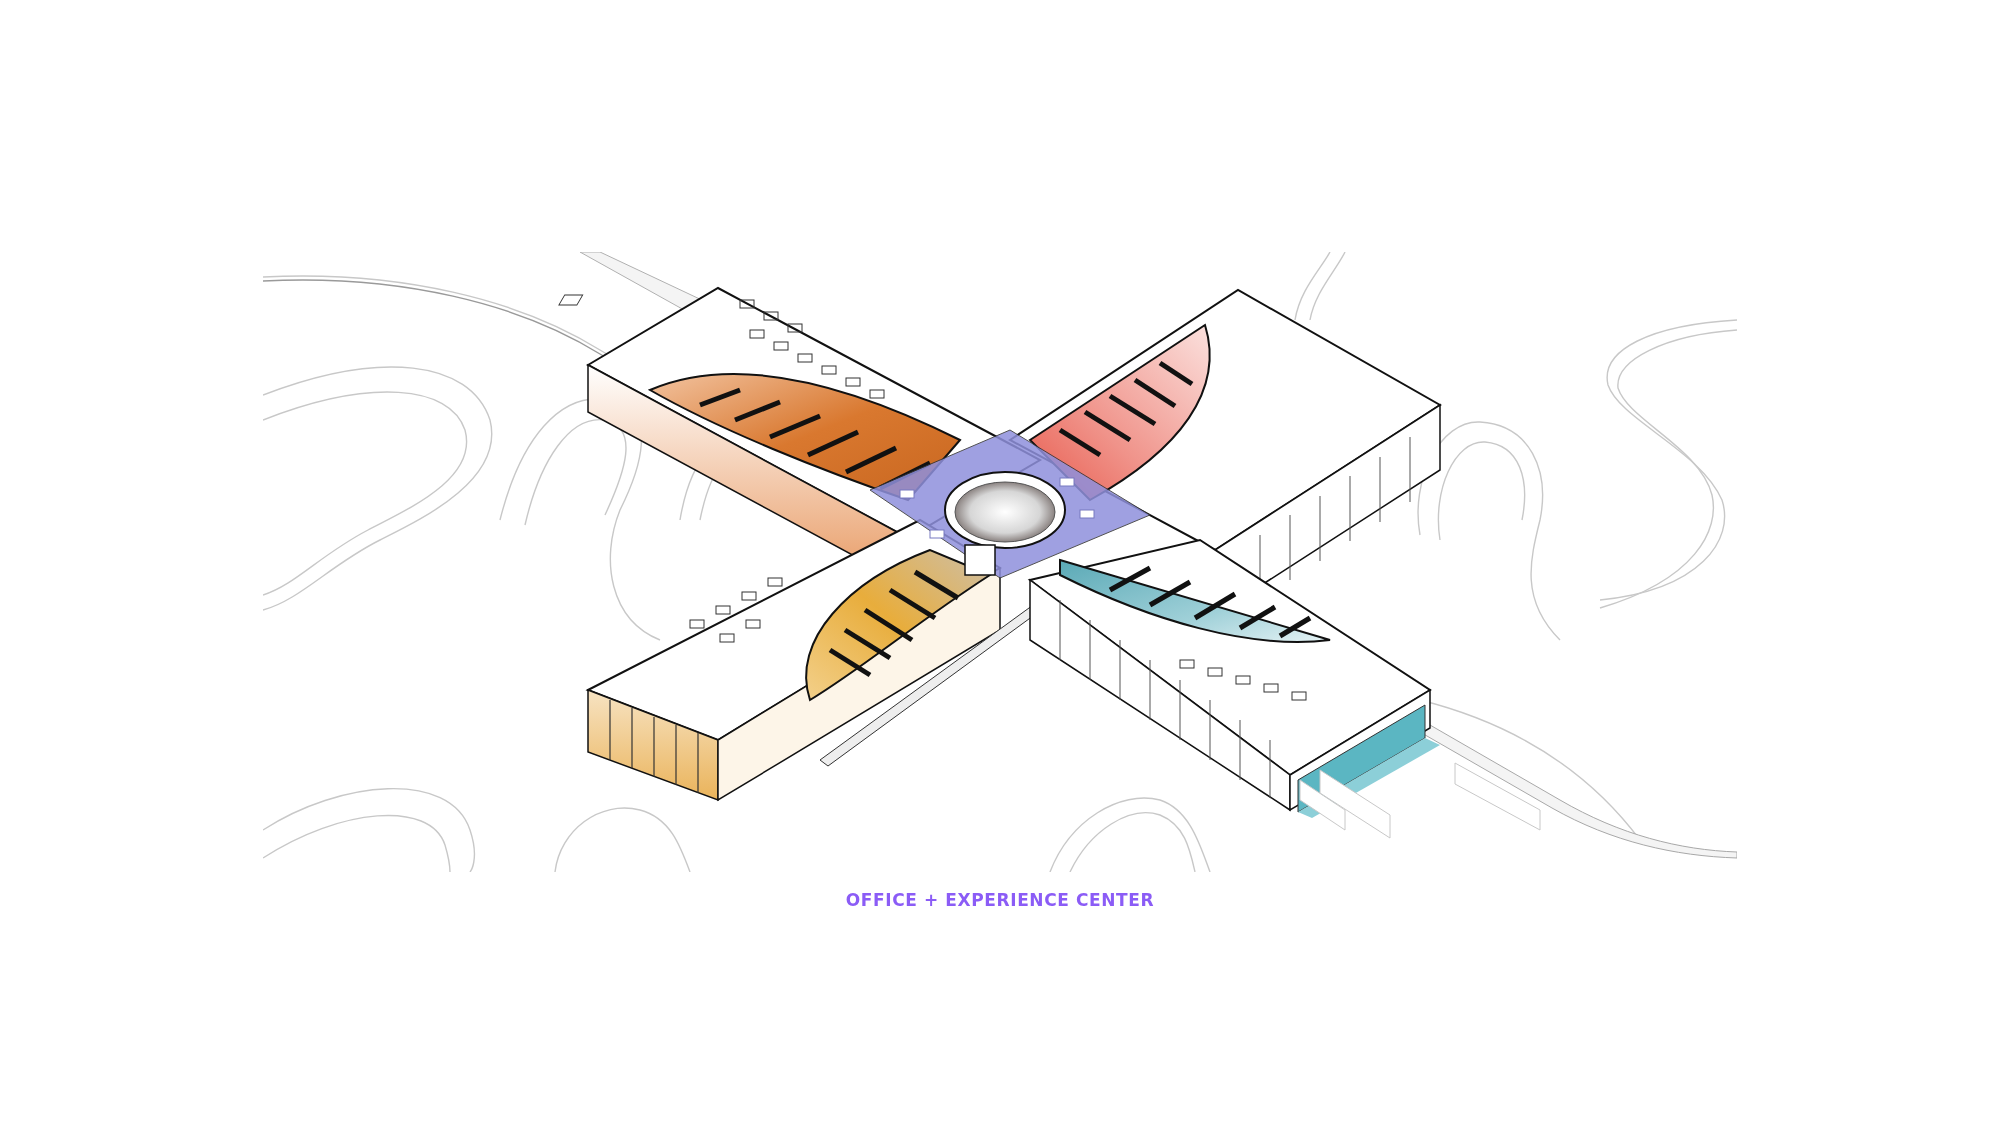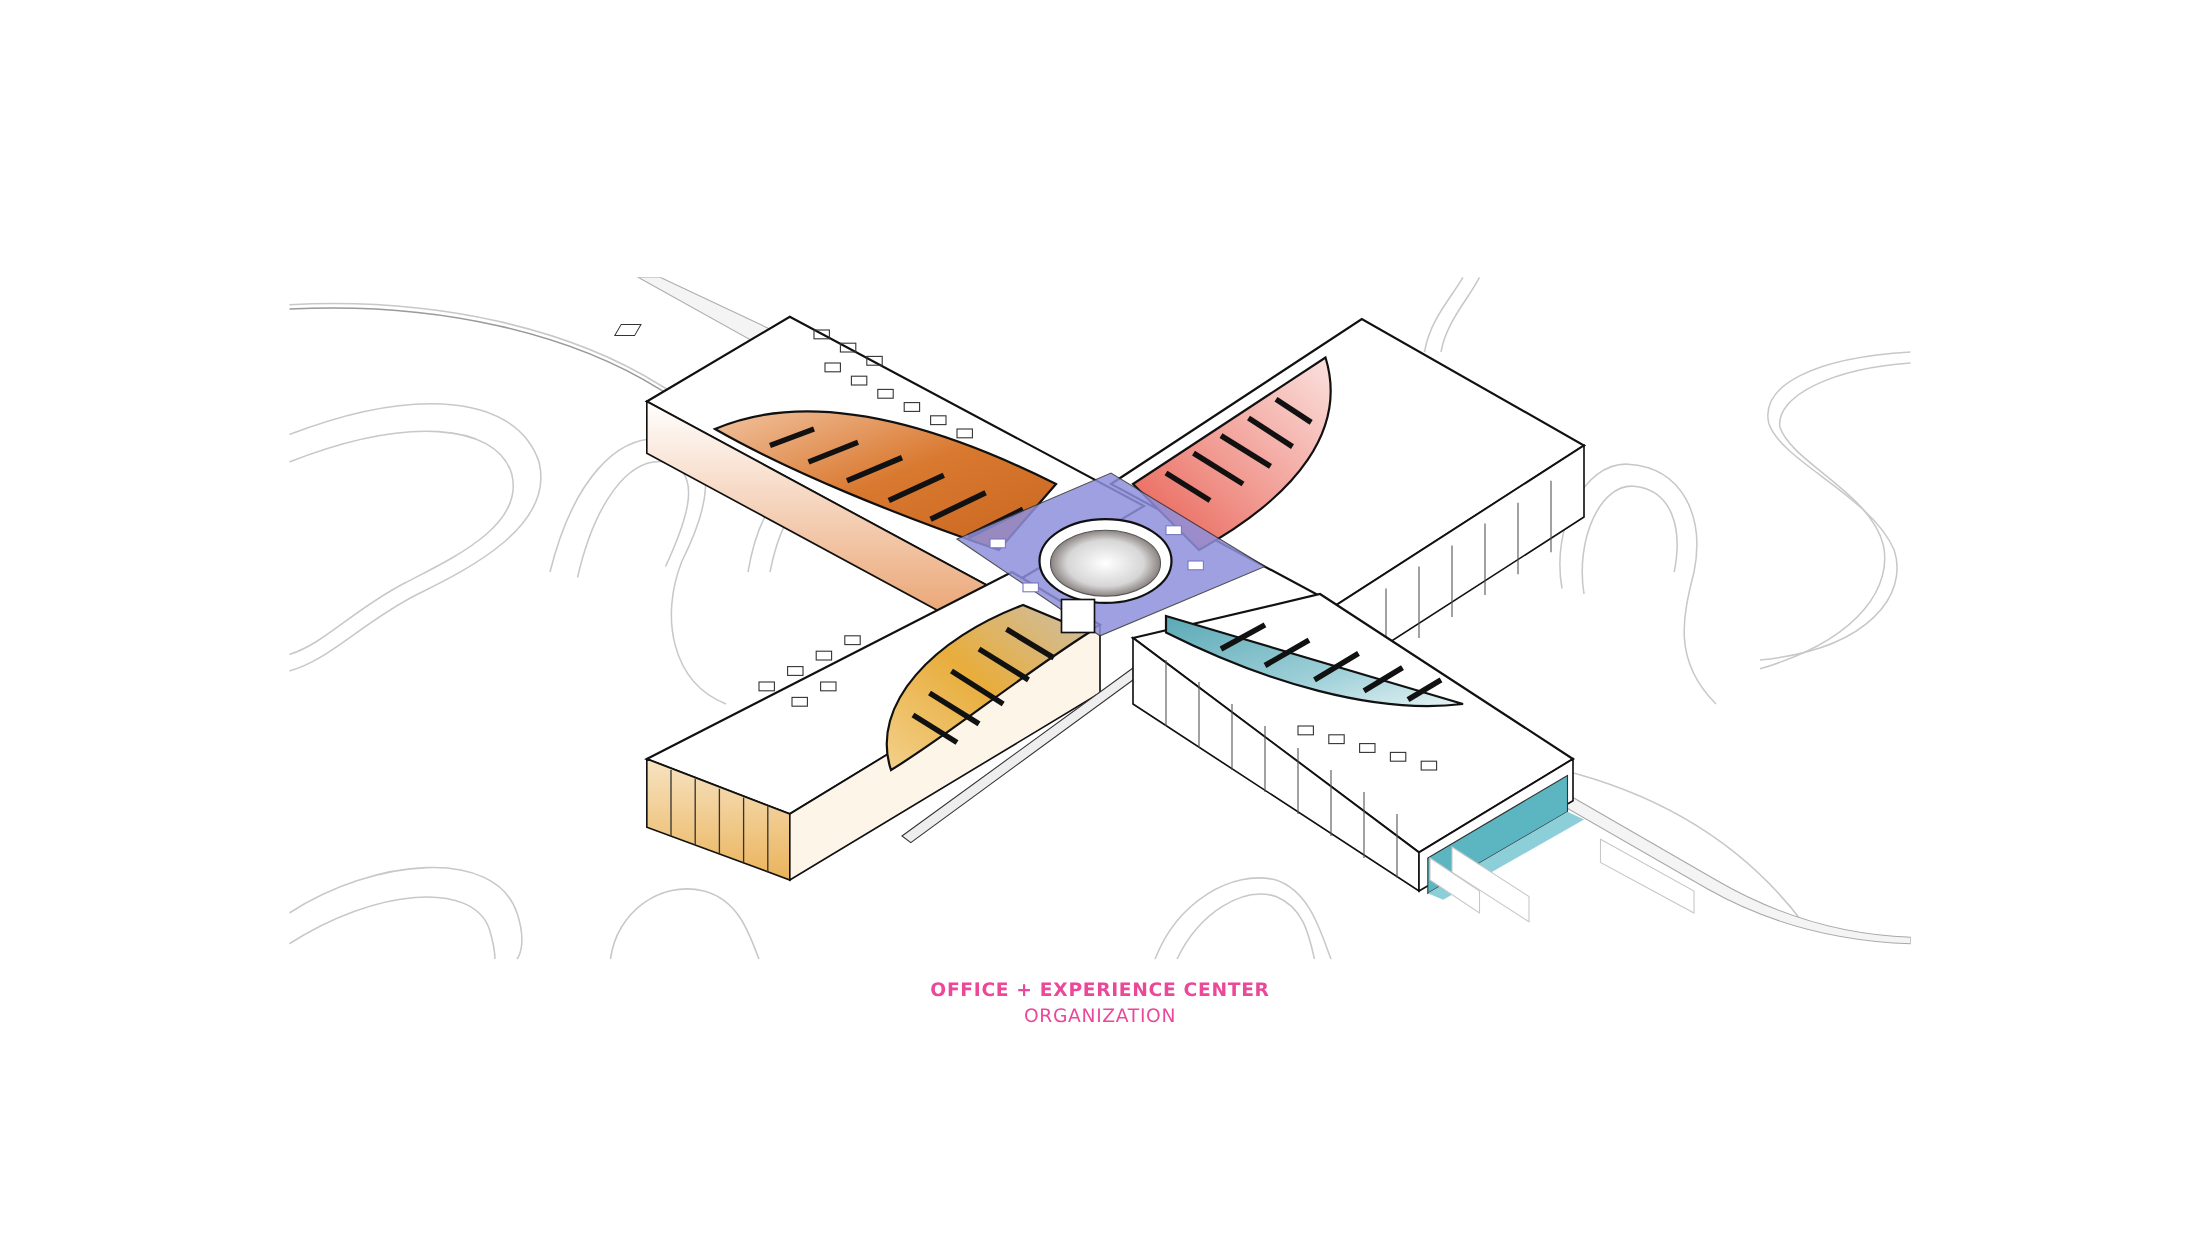--- a/index.html
+++ b/index.html
@@ -1,18 +1,18 @@
 <!DOCTYPE html>
 <html><head>
 <meta charset="utf-8">
 <style>
   html, body { margin: 0; padding: 0; background: #ffffff; }
   body { width: 2000px; height: 1125px; position: relative; overflow: hidden; font-family: "DejaVu Sans", sans-serif; }
   .figure { position: absolute; left: 0; top: 0; width: 2000px; height: 1125px; }
-  .caption { position: absolute; left: 0; top: 888px; width: 2000px; text-align: center; color: #ec4899; }
+  .caption { position: absolute; left: 0; top: 888px; width: 2000px; text-align: center; color: #8b5cf6; }
   .caption .title { font-family: "DejaVu Sans", sans-serif; font-weight: bold; font-size: 17px; letter-spacing: 0.6px; line-height: 24px; }
   .caption .subtitle { font-family: "DejaVu Sans", sans-serif; font-weight: normal; font-size: 17px; letter-spacing: 0.6px; line-height: 24px; }
 </style>
 </head>
 <body>
 
 <div class="figure">
 <svg width="2000" height="1125" viewBox="0 0 2000 1125" xmlns="http://www.w3.org/2000/svg">
   <defs>
     <clipPath id="crop">
@@ -225,14 +225,13 @@
         <rect x="84" y="24" width="14" height="8"></rect>
             <rect x="112" y="32" width="14" height="8"></rect>
       </g>
     </g>
   </g>
 </svg>
 </div>
 
 <div class="caption">
   <div class="title">OFFICE + EXPERIENCE CENTER</div>
-  <div class="subtitle">ORGANIZATION</div>
 </div>
 
 </body></html>

